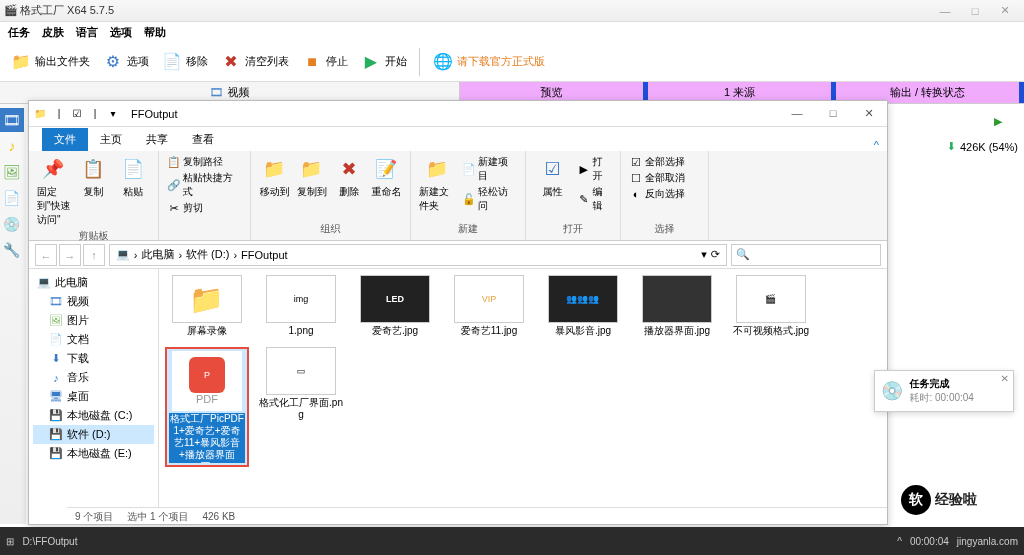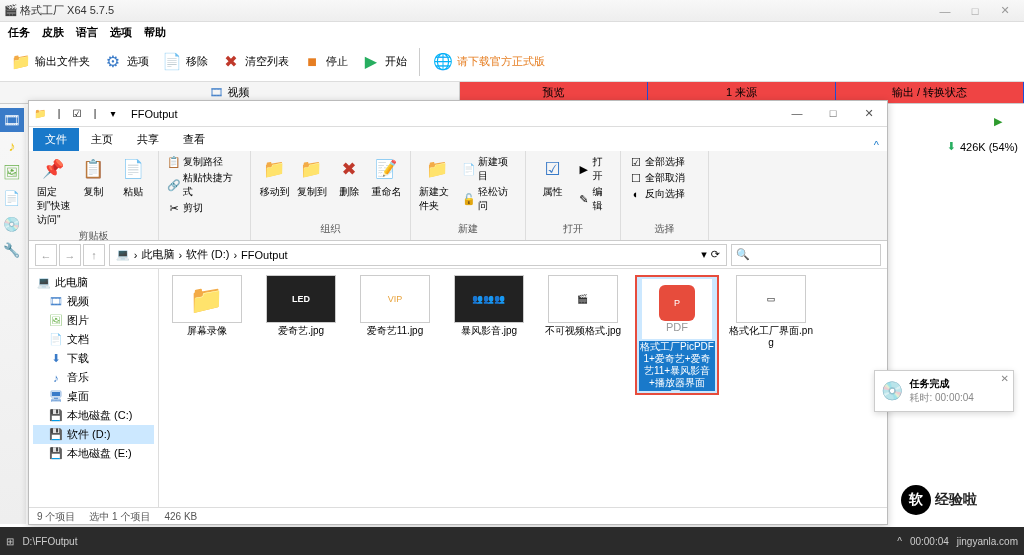--- a/index.html
+++ b/index.html
@@ -8,34 +8,34 @@
 .titlebar { height: 22px; background: linear-gradient(#f8f8f8,#eee); border-bottom: 1px solid #ddd; display: flex; align-items: center; padding: 0 4px; font-size: 11px; color: #333; }
 .titlebar .title { flex: 1; }
 .titlebar .wbtn { width: 30px; text-align: center; color: #999; cursor: pointer; }
 .menubar { height: 20px; display: flex; gap: 12px; padding: 0 8px; align-items: center; font-size: 11px; }
 .menubar span { cursor: pointer; font-weight: bold; }
 .toolbar { height: 40px; display: flex; align-items: center; padding: 2px 6px; border-bottom: 1px solid #ddd; gap: 4px; }
 .tbtn { display: flex; align-items: center; gap: 3px; padding: 2px 4px; font-size: 11px; cursor: pointer; }
 .ticon { width: 22px; height: 22px; display: inline-flex; align-items: center; justify-content: center; font-size: 16px; }
 .tabs-row { height: 22px; display: flex; border-bottom: 1px solid #ccc; }
 .tab-v { width: 460px; display: flex; align-items: center; justify-content: center; border-right: 1px solid #ccc; background: #f5f5f5; font-size: 11px; }
-.tab-p { flex: 1; display: flex; align-items: center; justify-content: center; border-right: 1px solid #1d4ed8; background: #ef4444; }
+.tab-p { flex: 1; display: flex; align-items: center; justify-content: center; border-right: 5px solid #1d4ed8; background: #f0abfc; }
 .sidebar { position: absolute; left: 0; top: 104px; width: 26px; height: 420px; background: linear-gradient(#f8f8f8,#eee); display: flex; flex-direction: column; gap: 2px; padding-top: 4px; }
 .sidebar div { width: 24px; height: 24px; display: flex; align-items: center; justify-content: center; font-size: 14px; cursor: pointer; }
 .status-main { position: absolute; right: 6px; top: 140px; display: flex; align-items: center; gap: 4px; font-size: 11px; }
 .play-big { position: absolute; right: 10px; top: 115px; width: 20px; height: 20px; color: #2e9b2e; }
 
 .exp-window { position: absolute; left: 28px; top: 100px; width: 860px; height: 425px; background: #fff; border: 1px solid #bbb; box-shadow: 0 2px 8px rgba(0,0,0,0.2); }
 .exp-title { height: 26px; display: flex; align-items: center; border-bottom: 1px solid #ddd; }
 .exp-title .qa { display: flex; gap: 2px; padding: 0 4px; }
 .exp-title .qa span { width: 16px; height: 16px; display: inline-flex; align-items: center; justify-content: center; font-size: 10px; }
 .exp-title .name { flex: 1; padding-left: 6px; font-size: 11px; }
 .exp-title .wctrl { display: flex; }
 .exp-title .wctrl span { width: 36px; text-align: center; cursor: pointer; color: #555; }
-.ribtabs { height: 24px; display: flex; align-items: flex-end; padding-left: 4px; }
+.ribtabs { height: 24px; display: flex; align-items: flex-end; padding-left: 4px; margin-left: 9px; }
 .ribtab { padding: 4px 12px; font-size: 11px; cursor: pointer; }
 .ribtab.file { background: #1979ca; color: #fff; }
 .ribbon { height: 90px; border-bottom: 1px solid #ccc; display: flex; background: #f5f5f5; }
 .rgroup { border-right: 1px solid #ddd; padding: 4px 8px; display: flex; flex-direction: column; justify-content: space-between; font-size: 10px; }
 .rgroup .row { display: flex; gap: 6px; align-items: flex-start; }
 .rbtn { display: flex; flex-direction: column; align-items: center; gap: 2px; cursor: pointer; font-size: 10px; width: 38px; }
 .rbtn.small { flex-direction: row; width: auto; }
 .ricon { width: 28px; height: 28px; display: flex; align-items: center; justify-content: center; font-size: 18px; }
 .ricon.sm { width: 14px; height: 14px; font-size: 11px; }
 .rlabel { text-align: center; color: #555; font-size: 10px; margin-top: 2px; }
@@ -48,21 +48,21 @@
 .navpane { width: 130px; border-right: 1px solid #ddd; padding: 4px; overflow: hidden; }
 .navitem { display: flex; align-items: center; gap: 4px; padding: 2px 4px; font-size: 11px; cursor: pointer; }
 .navitem.sel { background: #cce8ff; }
 .navitem .micon { width: 14px; display: inline-block; text-align: center; }
 .files { flex: 1; padding: 6px; display: flex; flex-wrap: wrap; gap: 10px; align-content: flex-start; overflow: hidden; }
 .fitem { width: 84px; display: flex; flex-direction: column; align-items: center; gap: 2px; font-size: 10px; text-align: center; cursor: pointer; }
 .fitem .thumb { width: 70px; height: 48px; border: 1px solid #ccc; display: flex; align-items: center; justify-content: center; background: #fff; font-size: 9px; overflow: hidden; }
 .fitem.sel { border: 2px solid #e74c3c; background: #cce8ff; padding: 2px; }
 .fitem.sel .fname { background: #1979ca; color: #fff; }
 .fname { word-break: break-all; line-height: 1.2; max-height: 50px; overflow: hidden; }
-.statusbar { height: 18px; border-top: 1px solid #ddd; display: flex; align-items: center; padding: 0 8px; font-size: 10px; gap: 14px; color: #555; }
+.statusbar { height: 18px; border-top: 1px solid #ddd; display: flex; align-items: center; padding: 0 8px; font-size: 10px; gap: 14px; color: #555; margin-left: 38px; }
 
 .notif { position: absolute; right: 10px; top: 370px; width: 140px; background: #fff; border: 1px solid #ccc; box-shadow: 0 2px 6px rgba(0,0,0,0.15); padding: 6px; font-size: 10px; }
 .notif .close { position: absolute; right: 4px; top: 2px; cursor: pointer; color: #888; }
 .watermark { position: absolute; right: 10px; bottom: 30px; width: 150px; height: 50px; display: flex; align-items: center; justify-content: center; color: #222; font-weight: bold; font-size: 14px; }
 .taskbar { position: absolute; left: 0; bottom: 0; width: 1024px; height: 28px; background: #2b2b2b; display: flex; align-items: center; padding: 0 6px; color: #ccc; font-size: 10px; }
 .taskbar .right { margin-left: auto; display: flex; gap: 8px; align-items: center; }
 </style>
 </head>
 <body>
 
@@ -338,32 +338,40 @@
           <span class="micon">💾</span>
           <span>本地磁盘 (E:)</span>
         </div>
     </div>
     <div class="files">
       <div class="fitem">
           <div class="thumb" style="color:#e8a33d;font-size:28px">📁</div>
           <div class="fname">屏幕录像</div>
         </div>
       <div class="fitem">
+          <div class="thumb">img</div>
+          <div class="fname">1.png</div>
+        </div>
+      <div class="fitem">
           <div class="thumb" style="background:#222;color:#fff;font-weight:bold">LED</div>
           <div class="fname">爱奇艺.jpg</div>
         </div>
       <div class="fitem">
           <div class="thumb" style="color:#e8a33d;font-weight:normal">VIP</div>
           <div class="fname">爱奇艺11.jpg</div>
         </div>
       <div class="fitem">
           <div class="thumb" style="background:#222">
             <span style="color:#fff">👥👥👥</span>
           </div>
           <div class="fname">暴风影音.jpg</div>
+        </div>
+      <div class="fitem">
+          <div class="thumb" style="background:#333"></div>
+          <div class="fname">播放器界面.jpg</div>
         </div>
       <div class="fitem">
           <div class="thumb">🎬</div>
           <div class="fname">不可视频格式.jpg</div>
         </div>
       <div class="fitem sel">
           <div class="thumb" style="height:60px;flex-direction:column;border:none">
             <div style="width:36px;height:36px;background:#e74c3c;border-radius:6px;color:#fff;display:flex;align-items:center;justify-content:center">P</div>
             <div style="color:#999;font-size:11px">PDF</div>
           </div>

